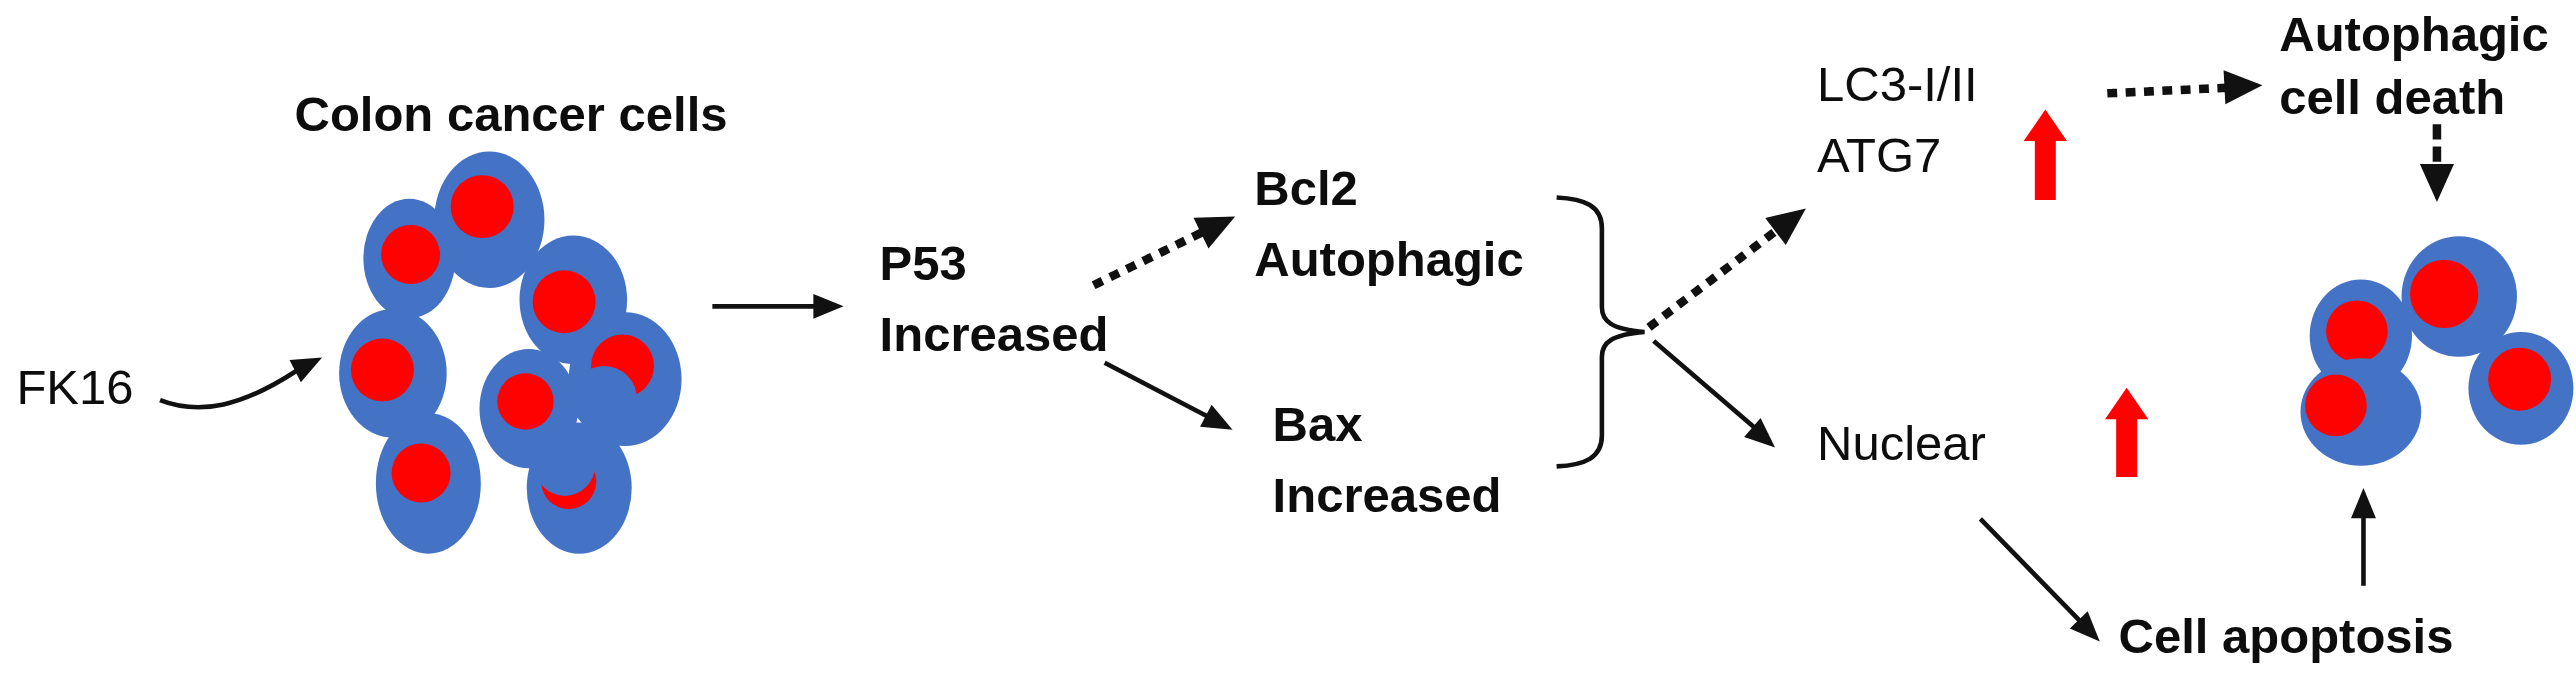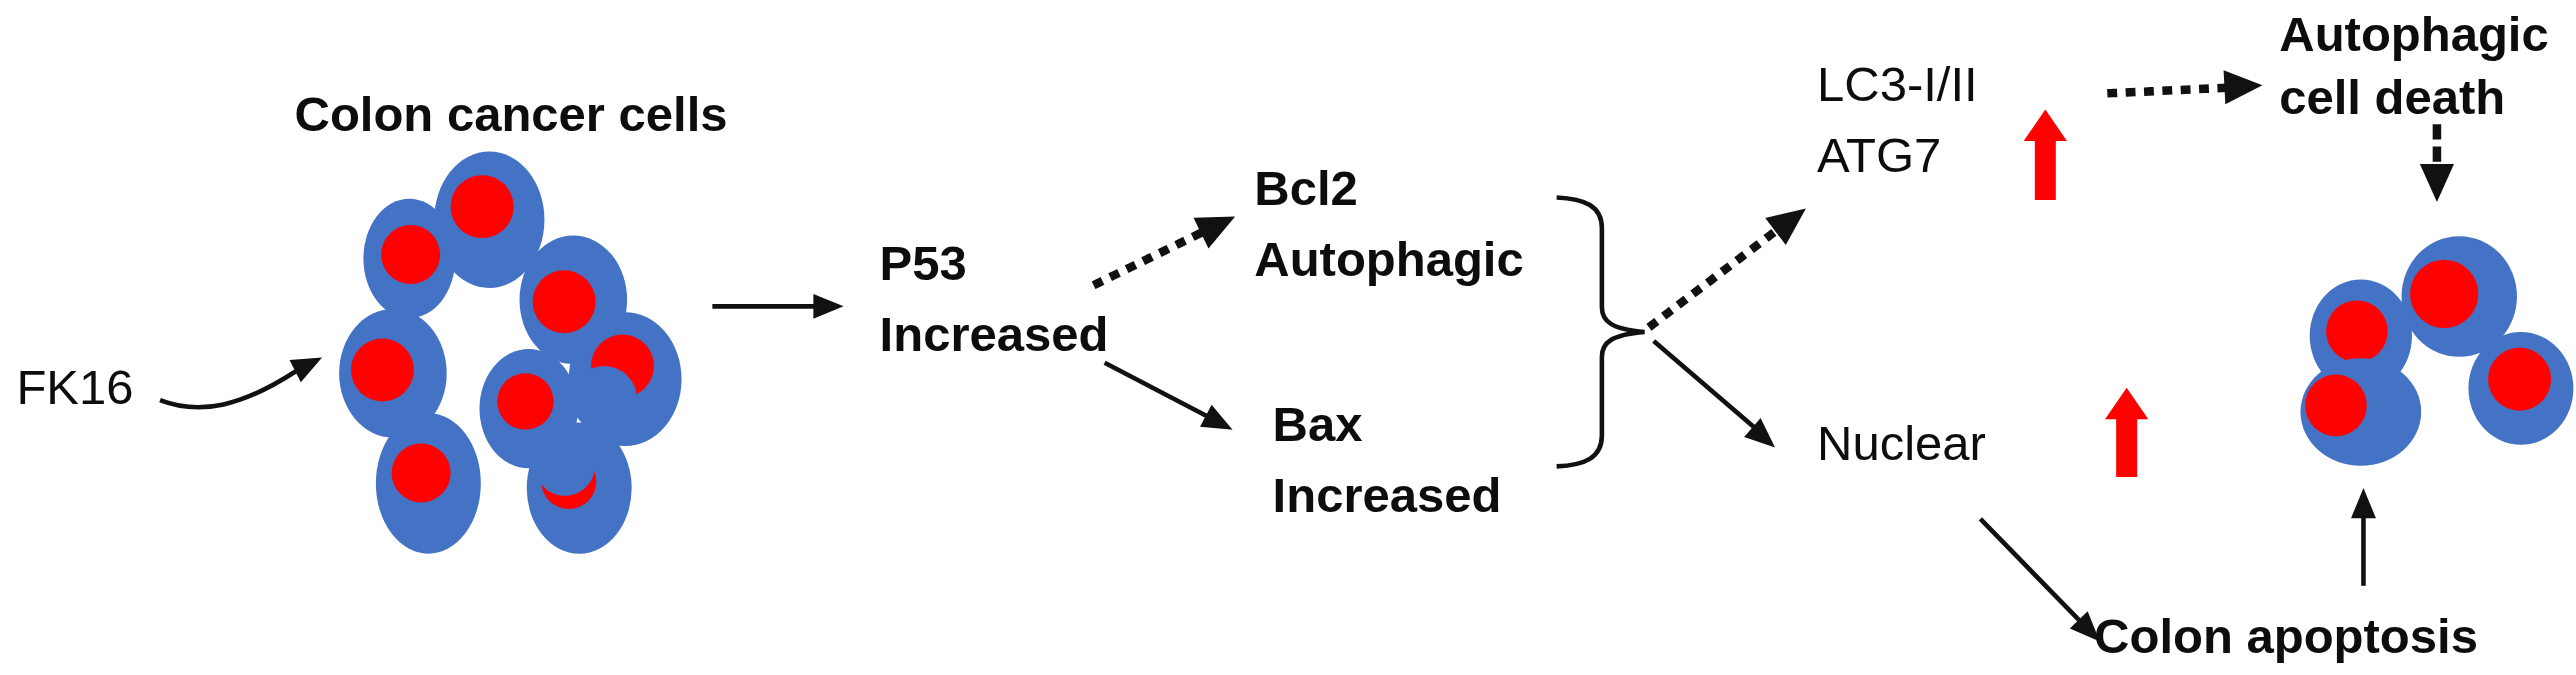--- a/index.html
+++ b/index.html
@@ -201,16 +201,16 @@
 
   <div class="lbl" style="left:1817px;top:360px;margin-top:48px;">
     <div>Nuclear</div>
   </div>
 
   <div class="lbl center tight" style="left:2414px;top:3.3px;">
     <div>Autophagic</div>
     <div>cell death</div>
   </div>
 
-  <div class="lbl center" style="left:2286px;top:601px;">Colon apoptosis</div>
+  <div class="lbl center" style="left:2286px;top:601px;">Cell apoptosis</div>
 
 </div>
 
 
 </body></html>

